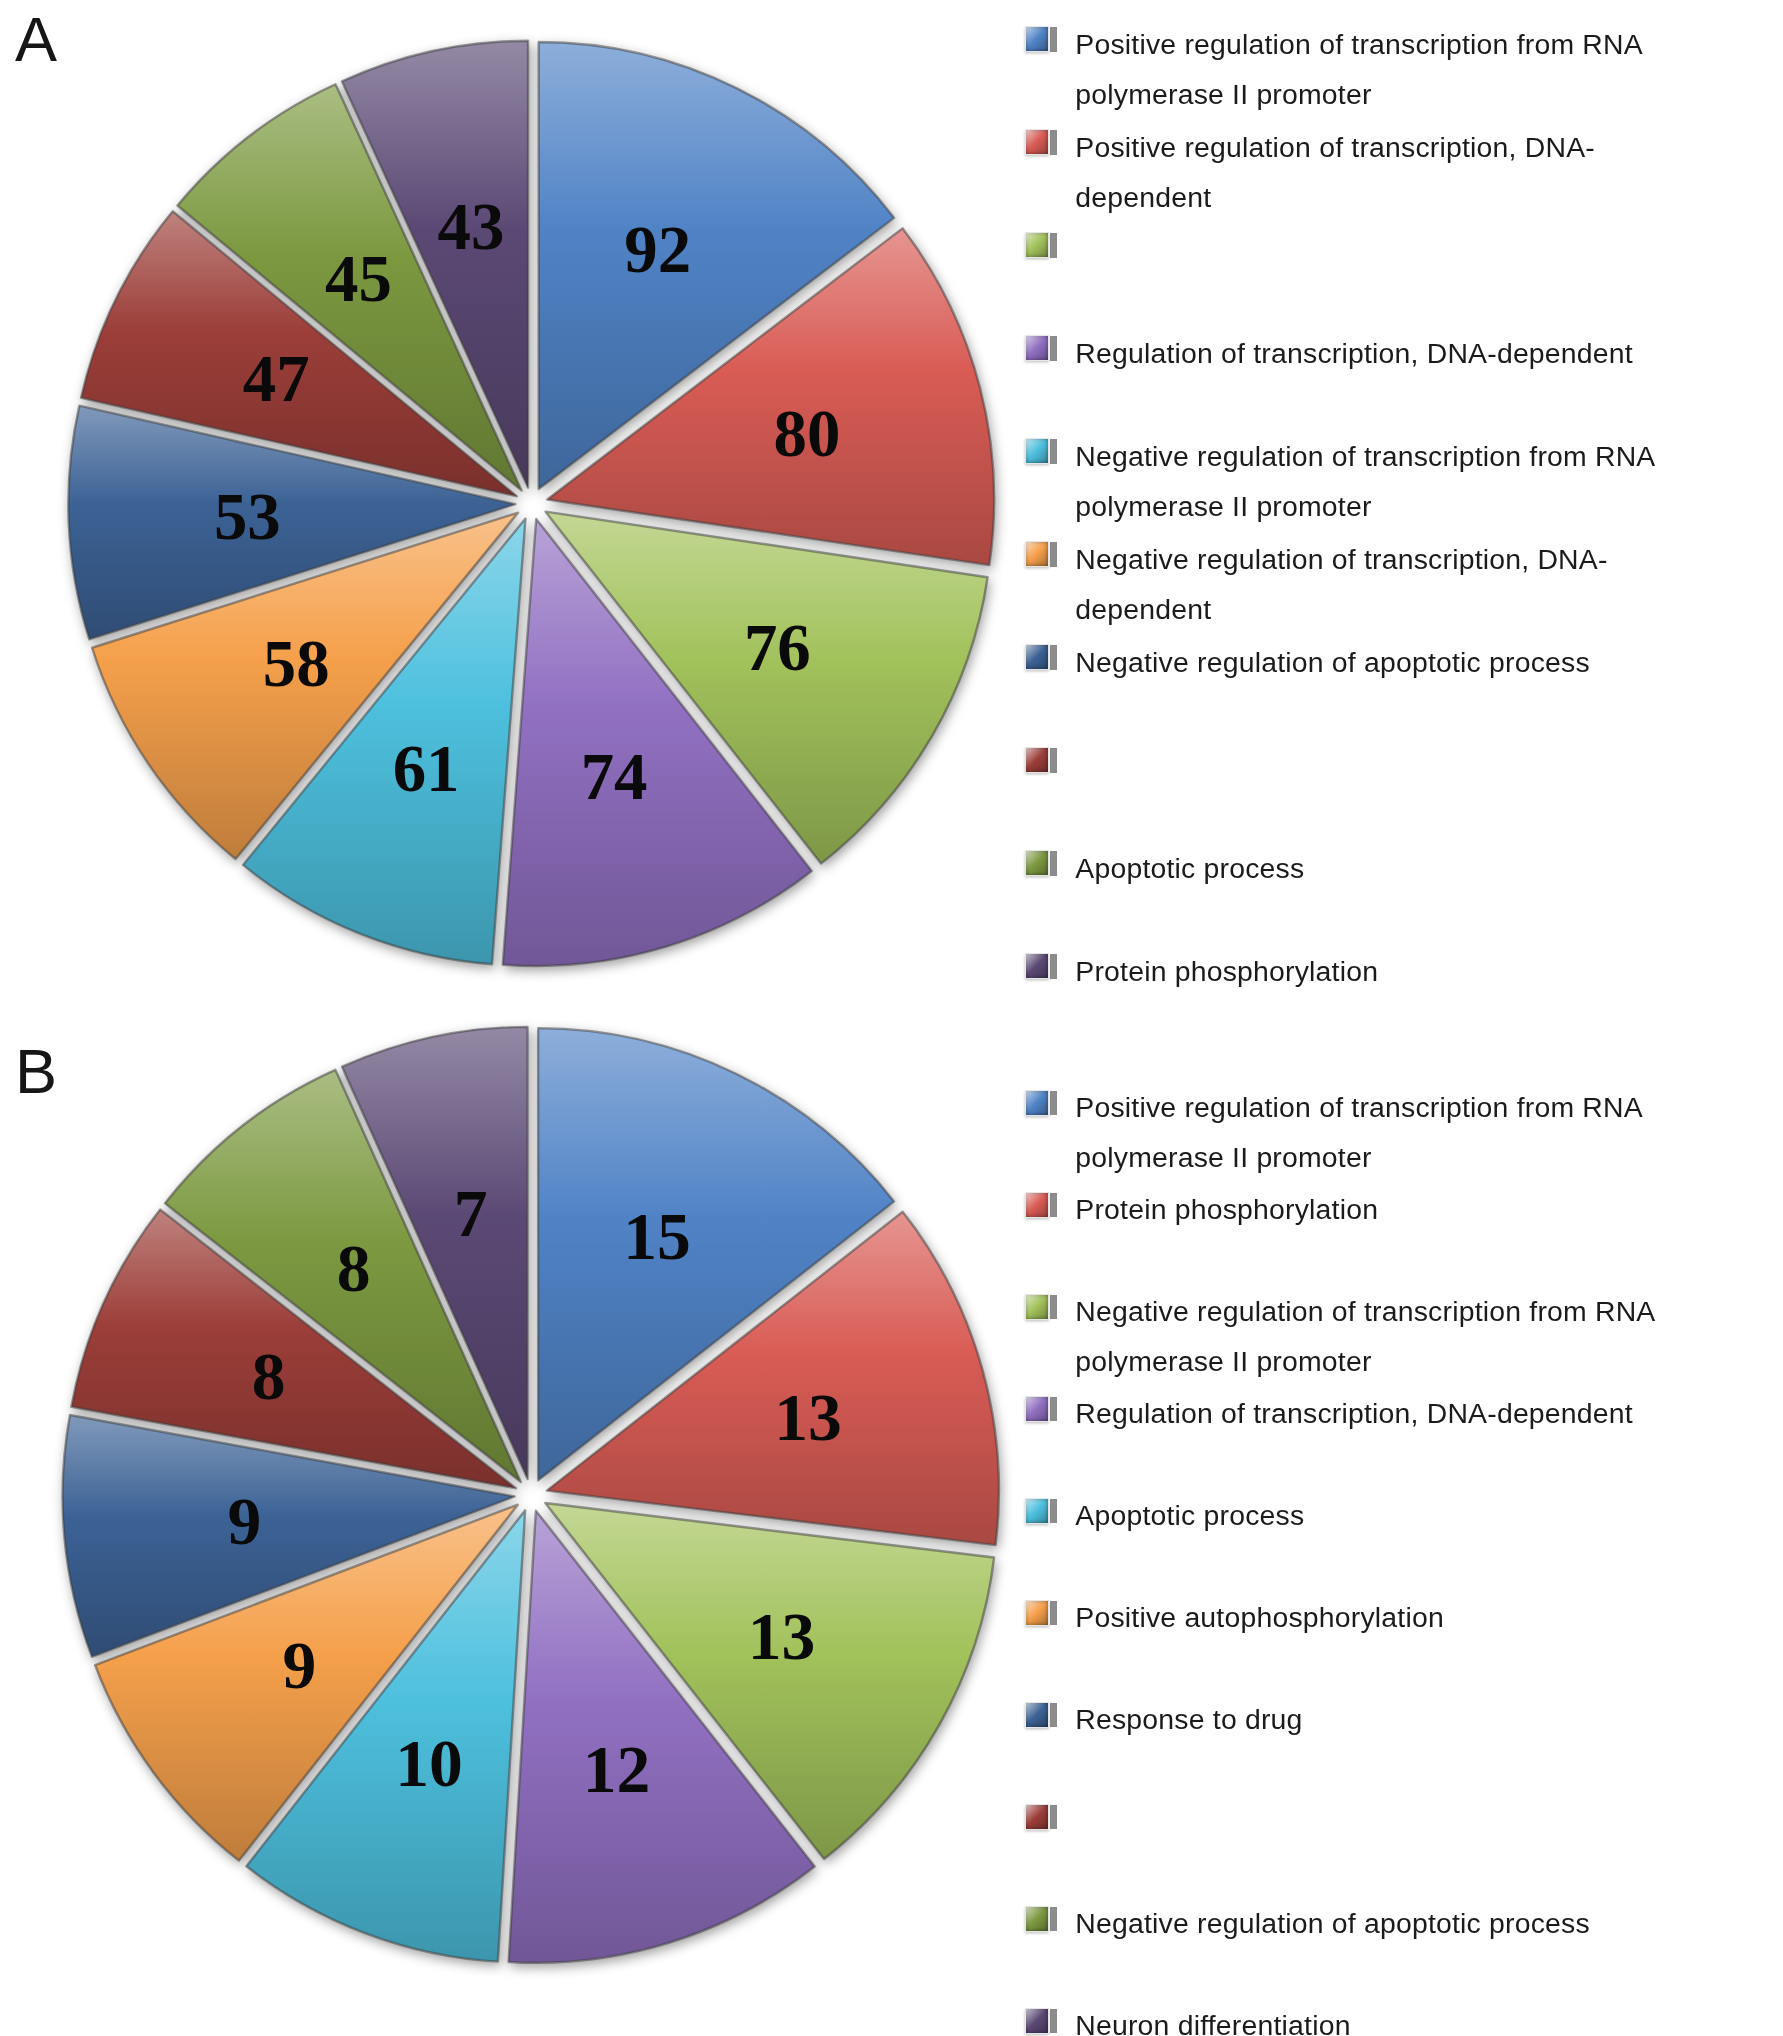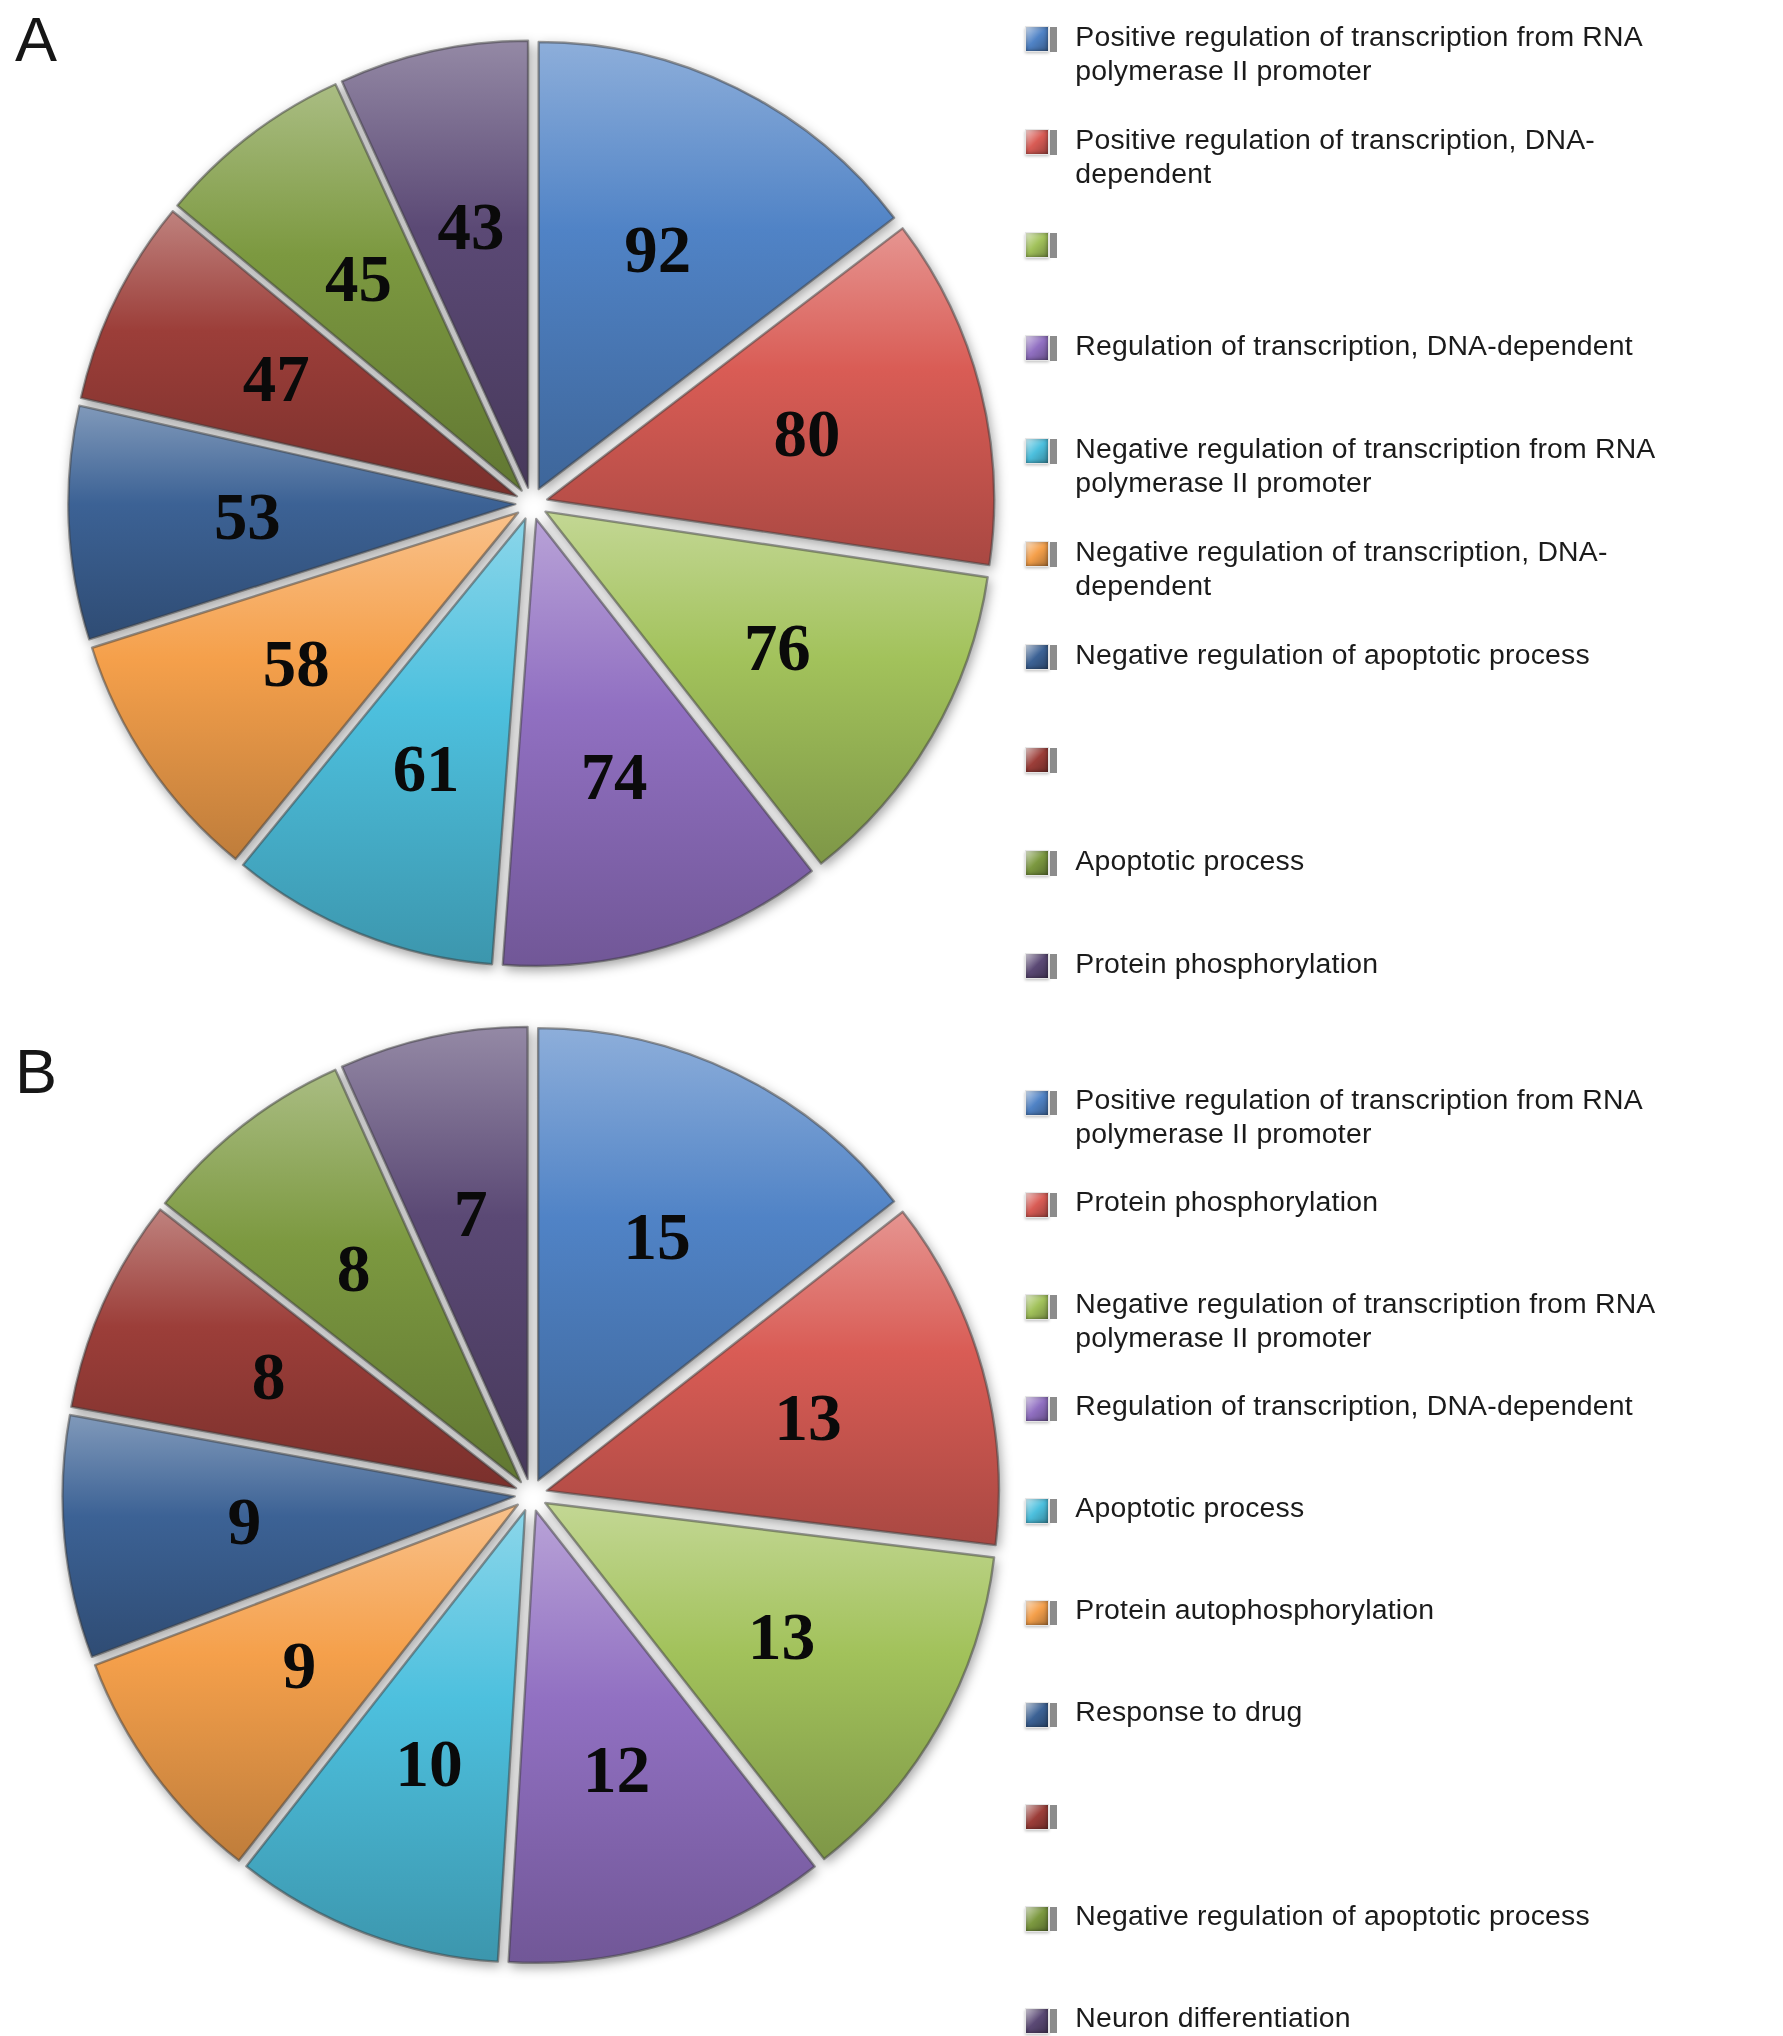--- a/index.html
+++ b/index.html
@@ -65,21 +65,21 @@
     background:#6f6f6f;
     opacity:.8;
   }
   .bullet::after{
     content:"";
     position:absolute;inset:0;
     background:linear-gradient(135deg,rgba(255,255,255,.65),rgba(255,255,255,0) 48%,rgba(0,0,0,.30));
   }
   .legend-label{
     font-size:28.4px;
-    line-height:34px;
+    line-height:50px;
     color:#1b1b1b;
     white-space:pre-line;
     letter-spacing:0.2px;
   }
 </style>
 </head>
 <body>
 
 <div class="figure">
 
@@ -316,21 +316,21 @@
         <span class="legend-label">Regulation of transcription, DNA-dependent</span>
       </div>
 
       <div class="legend-item">
         <span class="bullet" style="background-color: rgb(77, 192, 222);"></span>
         <span class="legend-label">Apoptotic process</span>
       </div>
 
       <div class="legend-item">
         <span class="bullet" style="background-color: rgb(245, 160, 75);"></span>
-        <span class="legend-label">Protein autophosphorylation</span>
+        <span class="legend-label">Positive autophosphorylation</span>
       </div>
 
       <div class="legend-item">
         <span class="bullet" style="background-color: rgb(60, 98, 149);"></span>
         <span class="legend-label">Response to drug</span>
       </div>
 
       <div class="legend-item">
         <span class="bullet" style="background-color: rgb(156, 62, 57);"></span>
       </div>

